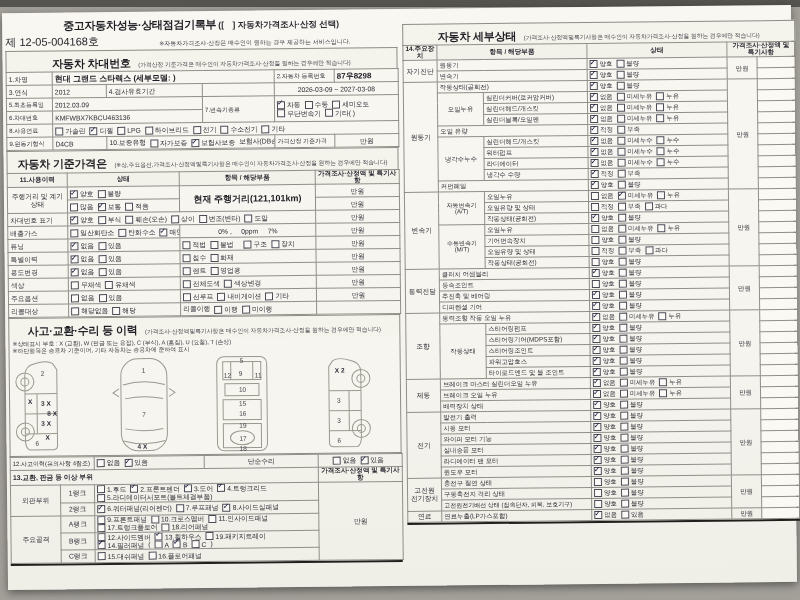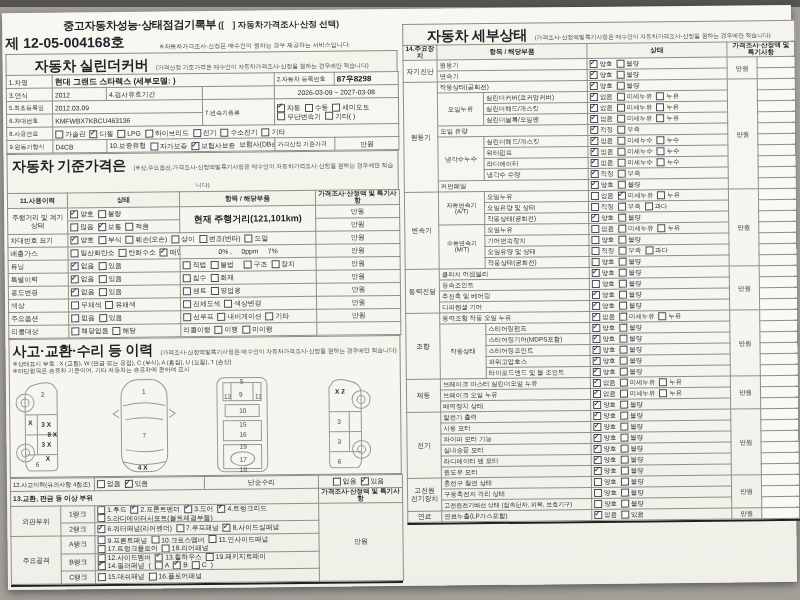--- a/index.html
+++ b/index.html
@@ -11,26 +11,26 @@
     box-sizing:border-box;padding:2px 3px;}
   .cols{display:flex;gap:5px;}
   .left-col{width:392px;flex:none;}
   .right-col{flex:1;padding-top:13px;box-sizing:border-box;}
 
   .doc-header{padding:1px 0 0 0;}
   .main-title{font-size:11px;font-weight:bold;color:#1f1e24;letter-spacing:-0.3px;}
   .title-opt{font-size:8.5px;font-weight:bold;color:#2a2930;margin-left:2px;}
   .title-line{text-align:center;line-height:1.15;}
   .sub-line{display:flex;justify-content:space-between;align-items:flex-end;margin:1px 1px 1px 0;}
-  .doc-no{font-size:14px;font-weight:bold;color:#242329;}
+  .doc-no{font-size:11px;font-weight:normal;color:#242329;}
   .svc-note{font-size:6px;color:#3c3b42;margin-right:46px;}
 
   .bar{border:1px solid #8d8c86;border-bottom:none;text-align:center;
     padding:1.5px 2px 1px 2px;background:#f4f3ec;line-height:1.1;}
-  .bar b{font-size:14px;color:#1f1e24;letter-spacing:-0.2px;}
+  .bar b{font-size:11px;color:#1f1e24;letter-spacing:-0.2px;}
   .bar .note{font-size:5.8px;color:#46454c;margin-left:3px;}
 
   table{border-collapse:collapse;width:100%;table-layout:fixed;}
   td{border:1px solid #908f89;padding:0 2px;font-size:6.8px;color:#2c2b33;
      height:12px;line-height:1.15;overflow:hidden;white-space:nowrap;vertical-align:middle;}
   .right-col td{font-size:6.4px;height:10px;}
   td.hd{font-weight:bold;text-align:center;font-size:6.6px;background:#f2f1ea;white-space:normal;line-height:1.05;}
   td.lab{color:#33323a;}
   td.grp{text-align:center;white-space:normal;font-size:6.8px;color:#2c2b33;}
   td.pr{text-align:center;color:#2c2b33;}
@@ -74,21 +74,21 @@
           <span class="main-title">중고자동차성능·상태점검기록부</span><span class="title-opt">([　] 자동차가격조사·산정 선택)</span>
         </div>
         <div class="sub-line">
           <span class="doc-no">제 12-05-004168호</span>
           <span class="svc-note">※자동차가격조사·산정은 매수인이 원하는 경우 제공하는 서비스입니다.</span>
         </div>
       </div>
 
       <div class="panel-frame">
         <div class="bar">
-          <b>자동차 실린더커버</b>
+          <b>자동차 차대번호</b>
           <span class="note">(가격산정 기준가격은 매수인이 자동차가격조사·산정을 원하는 경우에만 적습니다)</span>
         </div>
         <table>
           <colgroup>
               <col style="width:46px">
               <col style="width:54px">
               <col style="width:96px">
               <col style="width:72px">
               <col style="width:60px">
               <col style="width:64px">

